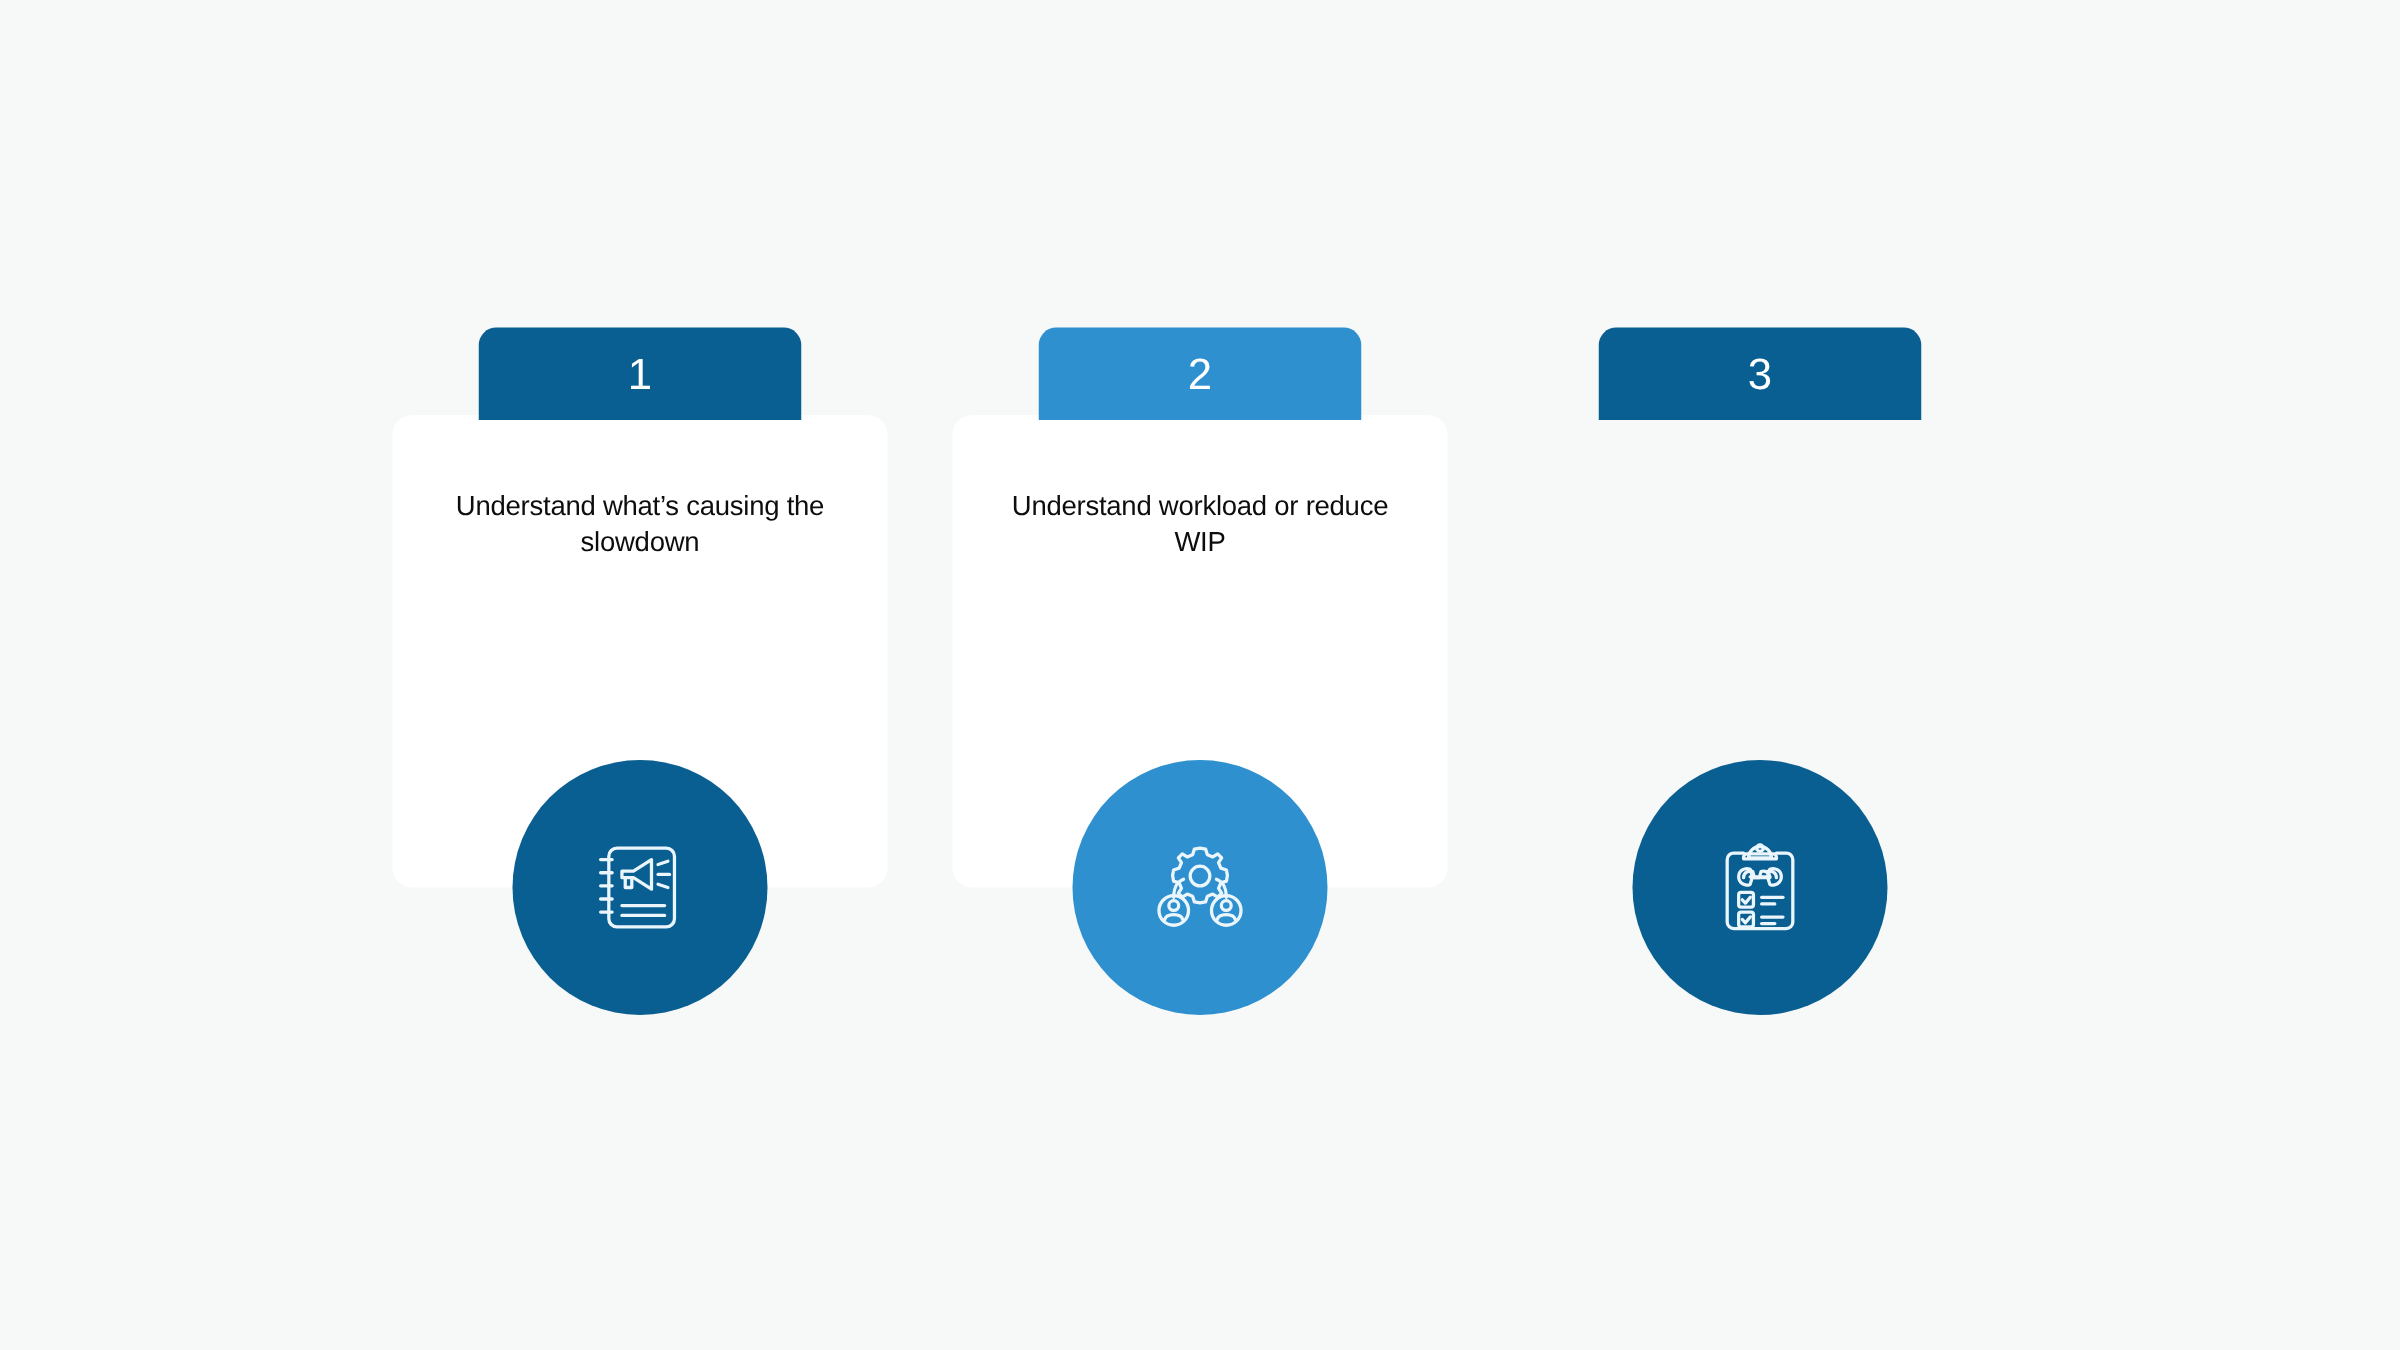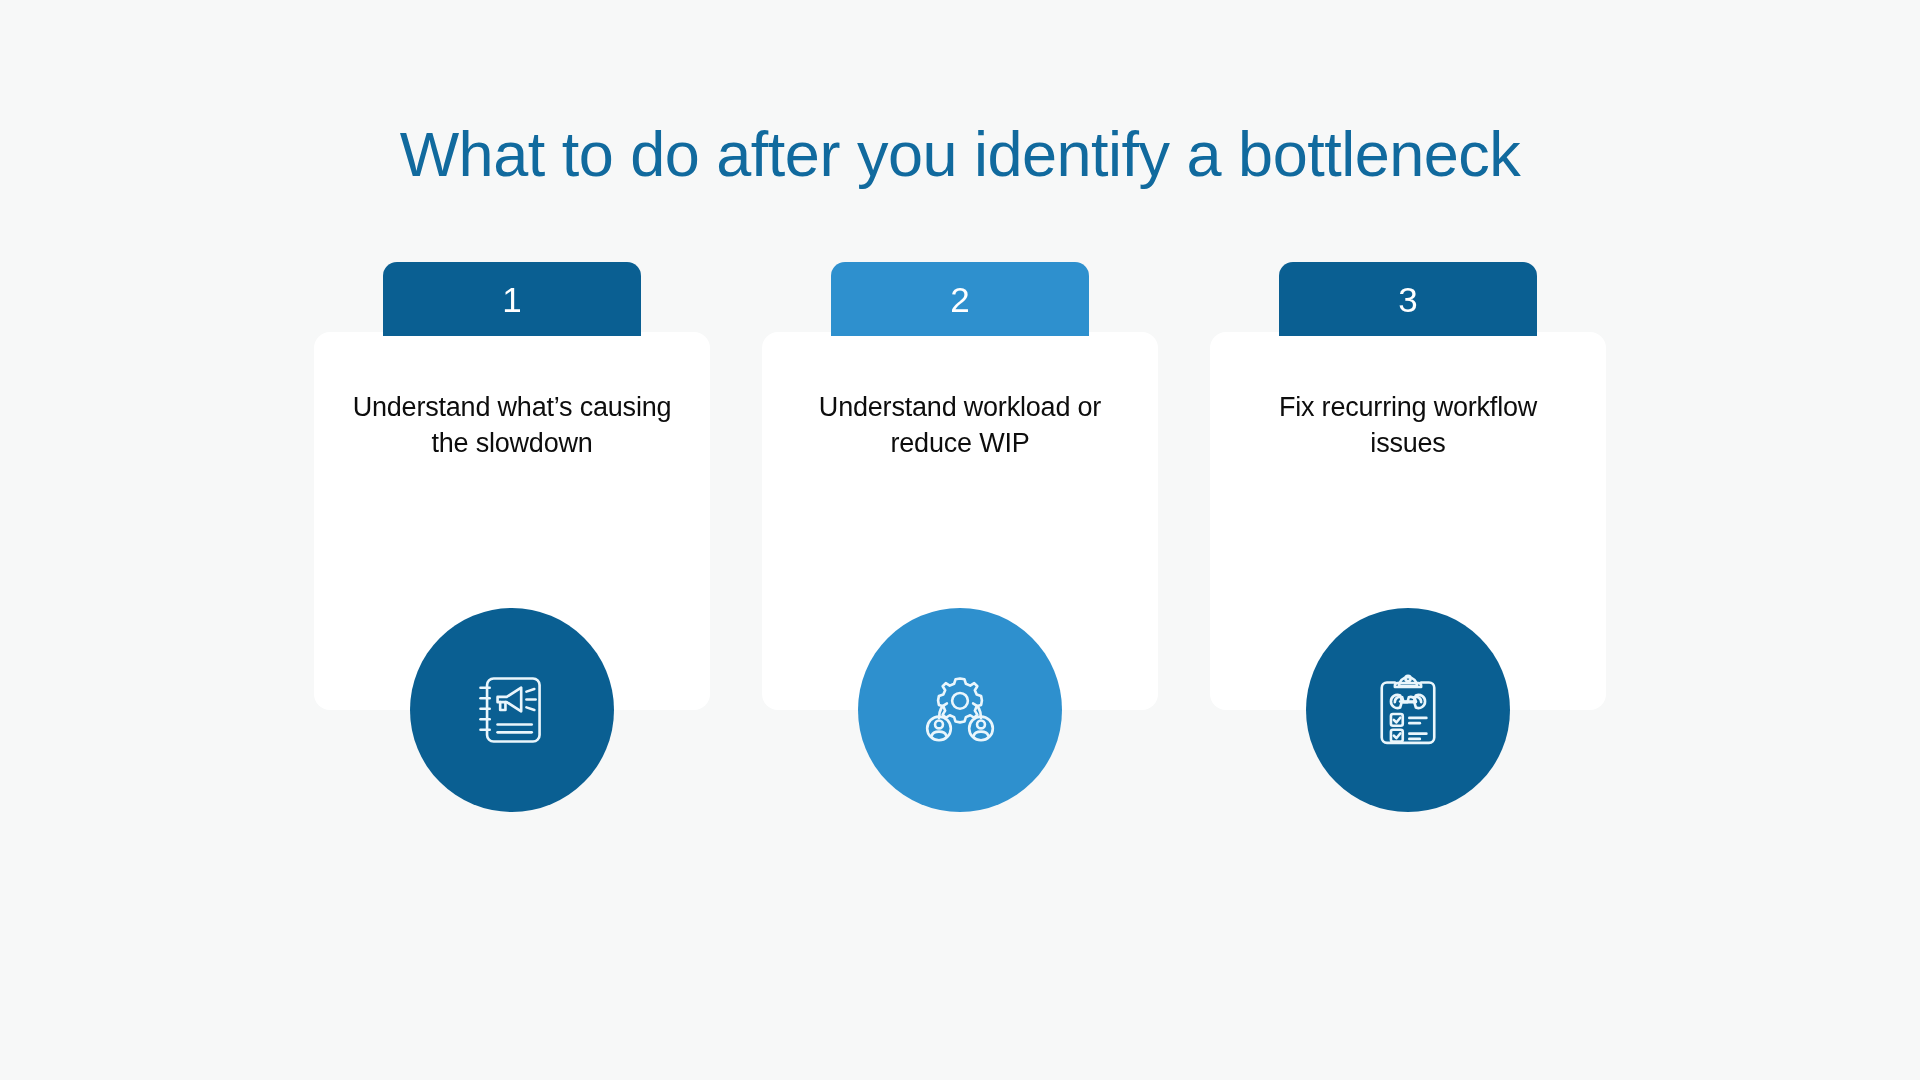--- a/index.html
+++ b/index.html
@@ -81,21 +81,21 @@
     position: relative;
     z-index: 2;
     padding-top: 58px;
     box-sizing: border-box;
   }
 
   .card-text {
     width: 330px;
     margin: 0 auto;
     text-align: center;
-    font-size: 27px;
+    font-size: 22px;
     line-height: 1.33;
     color: #0d0d0d;
     font-weight: 400;
     letter-spacing: -0.2px;
   }
 
   
   .icon-wrap {
     position: absolute;
     top: 346px;
@@ -117,21 +117,20 @@
     width: 84px;
     height: 84px;
     display: block;
   }
 </style>
 </head>
 <body style="background: rgb(247, 248, 248);">
 
 <div class="slide" style="background: rgb(247, 248, 248);">
 
-  <div class="title" style="color: rgb(17, 106, 158);">What to do after you identify a bottleneck</div>
 
   <div class="cards">
 
     <div class="card">
       <div class="card-header" style="background: rgb(10, 95, 146);">
         <span>1</span>
       </div>
       <div class="card-body">
         <div class="card-text">Understand what’s causing the slowdown</div>
       </div>
@@ -183,23 +182,20 @@
             <path d="M42.5 51.5 C43.5 47.5 52.5 47.5 53.5 51.5"></path>
           </svg>
         </div>
       </div>
 
     </div>
 
     <div class="card">
       <div class="card-header" style="background: rgb(10, 95, 146);">
         <span>3</span>
-      </div>
-      <div class="card-body">
-        <div class="card-text">Fix recurring workflow issues</div>
       </div>
 
       <div class="icon-wrap">
         <div class="icon-circle" style="background: rgb(10, 95, 146);">
 
           <svg viewBox="0 0 64 64" fill="none" stroke="#eaf6fc" stroke-width="2" stroke-linecap="round" stroke-linejoin="round">
             <path d="M22 11 H16 a4 4 0 0 0 -4 4 V53 a4 4 0 0 0 4 4 H48 a4 4 0 0 0 4-4 V15 a4 4 0 0 0 -4-4 H42"></path>
             <path d="M25 14 a7 7 0 0 1 14 0 Z"></path>
             <path d="M24 11.5 h16 a2 2 0 0 1 2 2 v1 H22 v-1 a2 2 0 0 1 2-2 Z"></path>
             <circle cx="32" cy="8" r="2"></circle>

